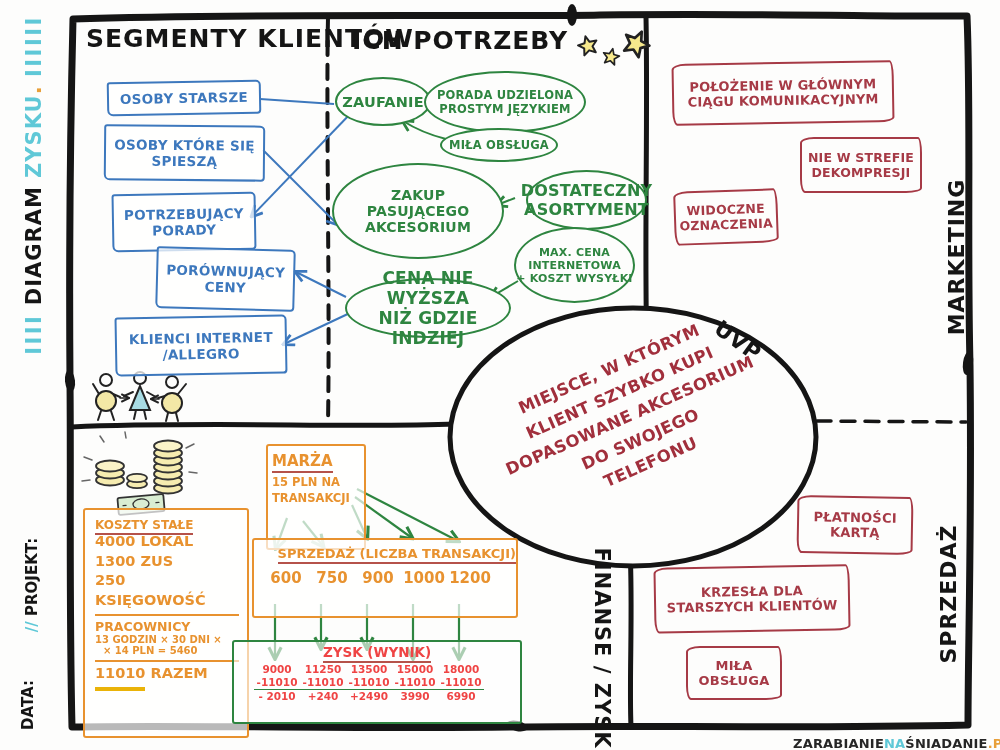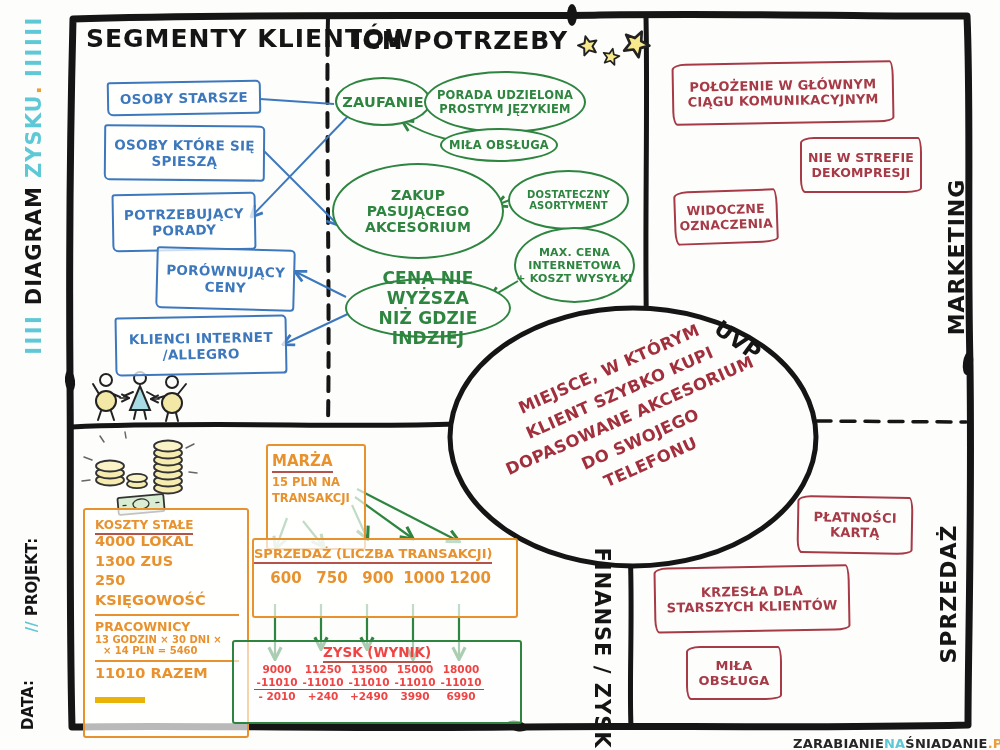--- a/index.html
+++ b/index.html
@@ -20,21 +20,21 @@
         display:flex;align-items:center;justify-content:center;text-align:center;white-space:pre-line;}
   .banner{position:absolute;z-index:2;border:2px solid #a63a46;color:#a63a46;background:#fdfdfc;
           border-radius:14px 4px 16px 5px / 6px 16px 5px 14px;
           font-size:13px;font-weight:600;letter-spacing:.2px;
           display:flex;align-items:center;justify-content:center;text-align:center;white-space:pre-line;}
   .orangebox{position:absolute;z-index:2;border:2.5px solid #e8922f;color:#e8922f;background:rgba(255,255,255,.7);
              border-radius:3px;}
   .greenbox{position:absolute;z-index:2;border:2.5px solid #2e8540;color:#ef4444;background:rgba(255,255,255,.6);
             border-radius:3px;}
   .u-red{border-bottom:2px solid #b5524a;padding-bottom:1px;}
-  .u-orange{border-bottom:6px solid #eab308;padding-bottom:16px;}
+  .u-orange{border-bottom:4px solid #eab308;padding-bottom:6px;}
   .teal{color:#5fc8d7;}
   .orange{color:#e8a03a;}
   .ink{color:#262626;}
 </style>
 </head>
 <body>
 
 <div id="canvas">
 
   <svg id="lines" width="1000" height="750" viewBox="0 0 1000 750">
@@ -180,21 +180,21 @@
   <div class="bluebox" style="left:115px;top:316px;width:168px;height:55px;transform:rotate(-1deg);">KLIENCI INTERNET
 /ALLEGRO</div>
 
   <div class="oval" style="left:335px;top:77px;width:92px;height:45px;font-size:14.5px;">ZAUFANIE</div>
   <div class="oval" style="left:424px;top:71px;width:158px;height:58px;font-size:11.5px;">PORADA UDZIELONA
 PROSTYM JĘZYKIEM</div>
   <div class="oval" style="left:440px;top:128px;width:114px;height:30px;font-size:11.5px;">MIŁA OBSŁUGA</div>
   <div class="oval" style="left:332px;top:163px;width:168px;height:92px;font-size:14px;">ZAKUP
 PASUJĄCEGO
 AKCESORIUM</div>
-  <div class="oval" style="left:508px;top:170px;width:117px;height:56px;font-size:10px;">DOSTATECZNY
+  <div class="oval" style="left:526px;top:170px;width:117px;height:56px;font-size:16px;">DOSTATECZNY
 ASORTYMENT</div>
   <div class="oval" style="left:514px;top:227px;width:117px;height:72px;font-size:11px;">MAX. CENA
 INTERNETOWA
 + KOSZT WYSYŁKI</div>
   <div class="oval" style="left:345px;top:278px;width:162px;height:56px;font-size:17px;">CENA NIE WYŻSZA
 NIŻ GDZIE INDZIEJ</div>
 
   <div class="banner" style="left:672px;top:62px;width:218px;height:58px;transform:rotate(-1deg);">POŁOŻENIE W GŁÓWNYM
 CIĄGU KOMUNIKACYJNYM</div>
   <div class="banner" style="left:800px;top:137px;width:118px;height:52px;font-size:12.5px;">NIE W STREFIE
@@ -232,21 +232,21 @@
 
   <div class="orangebox" style="left:266px;top:444px;width:88px;height:90px;padding:6px 4px;text-align:left;">
     <div style="font-size:15px;font-weight:700;margin-bottom:4px;">
       <span class="u-red">MARŻA</span>
     </div>
     <div style="font-size:11.5px;font-weight:700;white-space:pre-line;line-height:1.4;">15 PLN NA
 TRANSAKCJI</div>
   </div>
 
   <div class="orangebox" style="left:252px;top:538px;width:262px;height:76px;">
-    <div style="text-align:left;font-size:13px;font-weight:700;margin-top:6px;">
+    <div style="text-align:right;font-size:13px;font-weight:700;margin-top:6px;">
       <span class="u-red">SPRZEDAŻ (LICZBA TRANSAKCJI)</span>
     </div>
     <div style="display:flex;padding-left:9px;margin-top:8px;font-size:15px;font-weight:700;">
       <div style="width:46px;text-align:center;">600</div>
       <div style="width:46px;text-align:center;">750</div>
       <div style="width:46px;text-align:center;">900</div>
       <div style="width:46px;text-align:center;">1000</div>
       <div style="width:46px;text-align:center;">1200</div>
     </div>
   </div>

